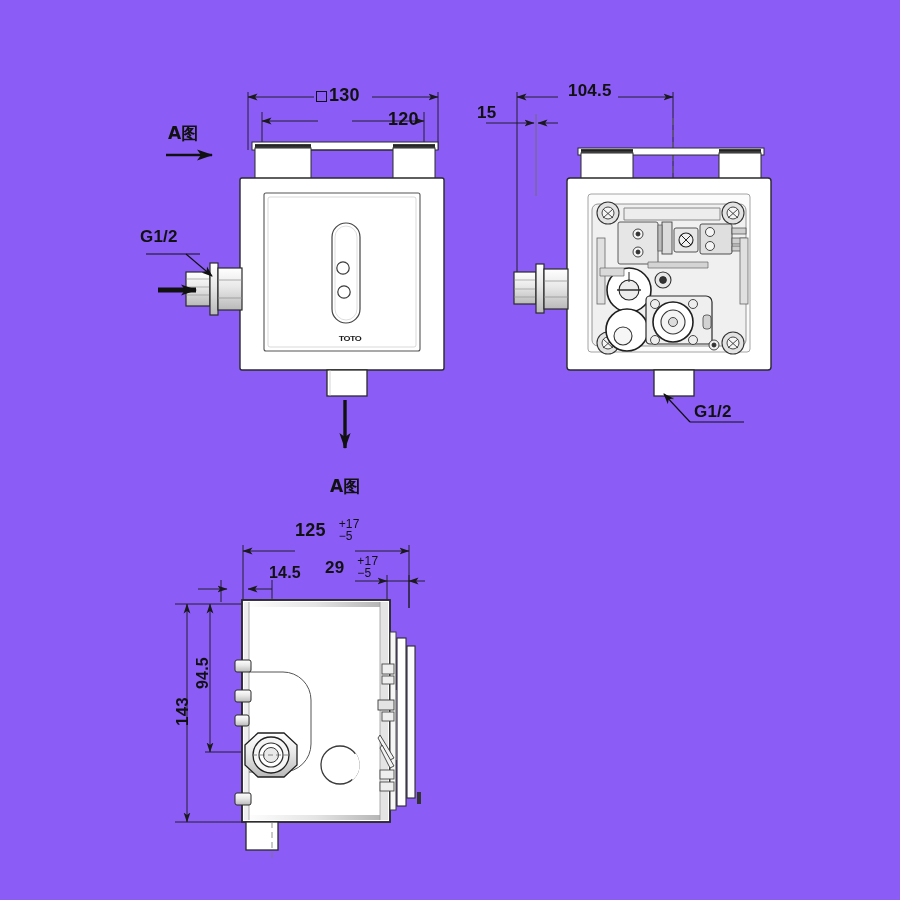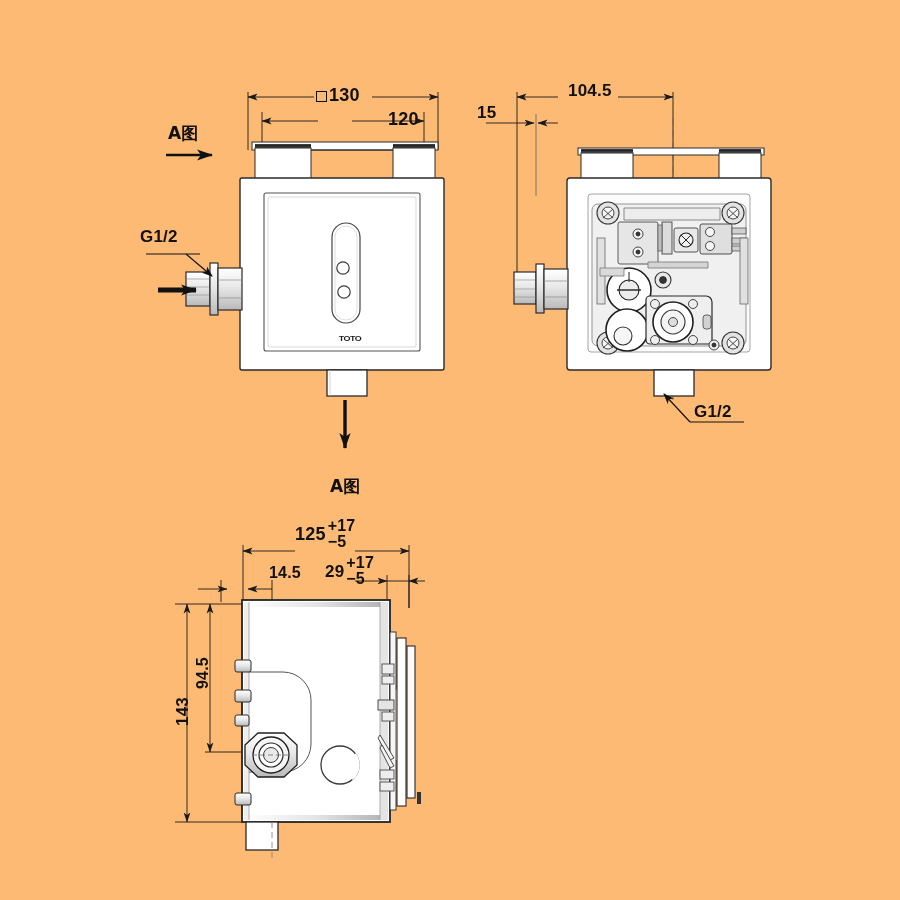--- a/index.html
+++ b/index.html
@@ -12,21 +12,21 @@
     width: 900px;
     height: 900px;
     font-family: "Liberation Sans", sans-serif;
     color: #1a1a1a;
     overflow: hidden;
   }
   #sheet {
     position: relative;
     width: 900px;
     height: 900px;
-    background: #fdba74;
+    background: #8b5cf6;
   }
   #drawing-svg {
     position: absolute;
     left: 0;
     top: 0;
     width: 900px;
     height: 900px;
     display: block;
   }
   .dim-label {
@@ -36,25 +36,25 @@
     color: #111;
     white-space: nowrap;
     line-height: 1;
     letter-spacing: .2px;
   }
   .f18 { font-size: 18px; }
   .f17 { font-size: 17px; }
   .f16 { font-size: 16px; }
   .tol {
     display: inline-block;
-    font-size: 16px;
-    font-weight: bold;
+    font-size: 12px;
+    font-weight: normal;
     line-height: 1.02;
     vertical-align: middle;
-    margin-left: 2px;
+    margin-left: 13px;
     position: relative;
     top: -1px;
   }
   .tol span { display: block; text-align: left; }
   .vert {
     transform-origin: 50% 50%;
     transform: rotate(-90deg);
   }
   .sqsym {
     display: inline-block;

